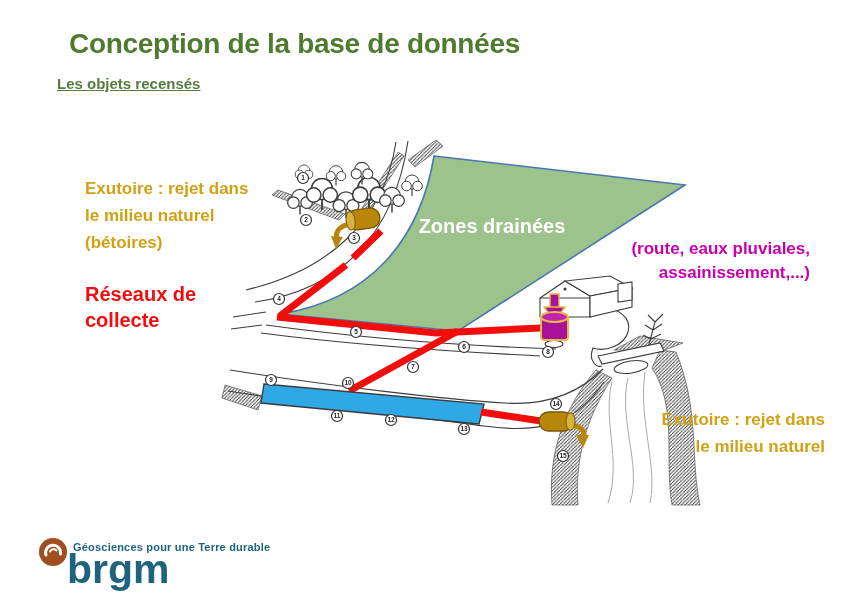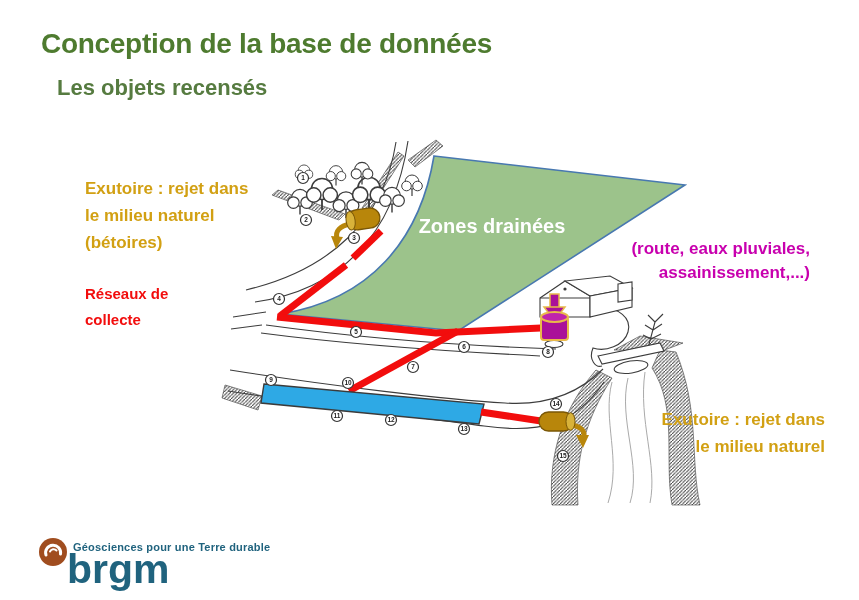--- a/index.html
+++ b/index.html
@@ -5,28 +5,28 @@
   :root{
     --title-green:#4E7B2F; --subtitle-green:#567B40; --gold:#D2A013; --red:#F20D0D;
     --blue:#1F6FC5; --magenta:#C800AE; --zone-fill:#9CC38B; --zone-border:#4878B0;
     --basin-fill:#2EA9E5; --cylinder-gold:#B8860B; --cylinder-gold-light:#D8B23A;
     --inflow-magenta:#AA1199; --inflow-outline:#E8B94A; --brgm-brown:#A04D1F; --brgm-teal:#20637E;
     --ink:#3c3c3c;
   }
   html,body{margin:0;padding:0;background:#fff;}
   .slide{position:relative;width:859px;height:600px;background:#fff;overflow:hidden;
          font-family:"Liberation Sans",sans-serif;}
-  .title{position:absolute;left:41px;top:28px;font-size:28px;font-weight:bold;
+  .title{position:absolute;left:69px;top:28px;font-size:28px;font-weight:bold;
          color:var(--title-green);letter-spacing:-0.3px;}
-  .subtitle{position:absolute;left:57px;top:75px;font-size:22px;font-weight:bold;
-         color:var(--subtitle-green);}
+  .subtitle{position:absolute;left:57px;top:75px;font-size:15px;font-weight:bold;
+         color:var(--subtitle-green);text-decoration:underline;}
   .lbl{position:absolute;font-weight:bold;}
   .lbl .ln{display:block;}
   #lbl-betoires{left:85px;top:175px;font-size:17px;line-height:27px;color:var(--gold);}
-  #lbl-reseaux{left:85px;top:281px;font-size:15px;line-height:26px;color:var(--red);}
+  #lbl-reseaux{left:85px;top:281px;font-size:20px;line-height:26px;color:var(--red);}
   #lbl-mares{left:80px;top:374px;font-size:17px;line-height:25px;color:var(--blue);}
   #lbl-mares .ln:nth-child(3){font-size:15px;}
   #lbl-arrivee{left:598px;top:237px;width:212px;text-align:right;font-size:17px;
                line-height:24px;color:var(--magenta);}
   #lbl-arrivee .ln:nth-child(n+3){font-size:16px;}
   #lbl-riviere{left:613px;top:406px;width:212px;text-align:right;font-size:17px;
                line-height:27px;color:var(--gold);}
   svg.scene{position:absolute;left:0;top:0;}
   
   .art{stroke:var(--ink);stroke-width:1.1;fill:none;}

